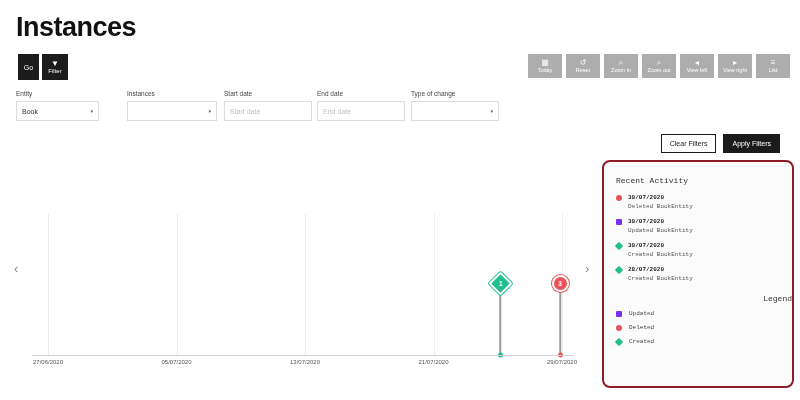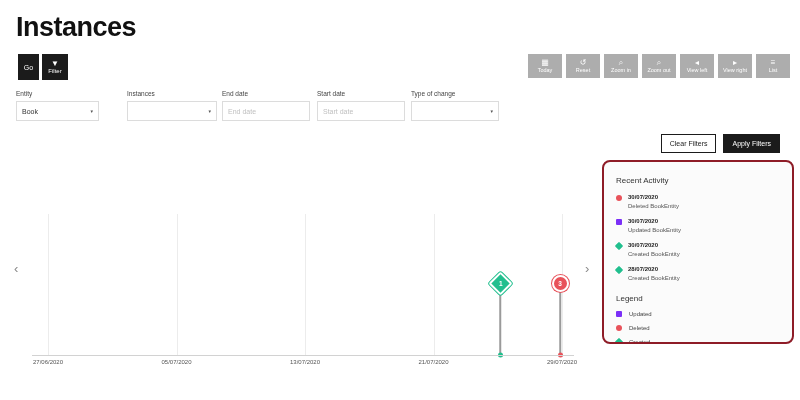--- a/index.html
+++ b/index.html
@@ -267,26 +267,27 @@
     border-radius: 50%;
     transform: translateY(-50%);
   }
 
   
   #activity-panel {
     position: absolute;
     left: 602px;
     top: 160px;
     width: 192px;
-    height: 184px;
+    height: 228px;
     box-sizing: border-box;
     border: 2px solid #8e1c27;
     border-radius: 8px;
     background: #fbfbfb;
     overflow: hidden;
+    font-family: Liberation Mono, monospace;
   }
   .panel-heading {
     font-size: 8px;
     color: #333333;
     margin: 14px 0 7px 12px;
     line-height: 10px;
   }
   .activity-item {
     display: flex;
     align-items: flex-start;
@@ -304,20 +305,21 @@
   .act-desc { font-size: 6px; color: #555555; }
   .sw-circle { border-radius: 50%; }
   .sw-square { border-radius: 1px; }
   .sw-diamond { transform: rotate(45deg); border-radius: 1px; }
 
   #legend-heading {
     font-size: 8px;
     color: #333333;
     margin: 11px 0 6px 12px;
     line-height: 10px;
+    text-align: right;
   }
   .legend-item {
     display: flex;
     align-items: center;
     margin: 0 0 6px 12px;
   }
   .legend-swatch {
     width: 6px;
     height: 6px;
     flex: none;
@@ -382,28 +384,28 @@
   </div>
 
   <div class="field gap-1">
     <span class="field-label">Instances</span>
     <div class="sel w-instance">
       <span class="sel-val"></span>
       <span class="caret">▾</span>
     </div>
   </div>
 
+  <div class="field gap-2">
+    <span class="field-label">Start date</span>
+    <input class="txt w-start" type="text" placeholder="Start date" style="">
+  </div>
+
   <div class="field gap-3">
     <span class="field-label">End date</span>
     <input class="txt w-end" type="text" placeholder="End date" style="">
-  </div>
-
-  <div class="field gap-2">
-    <span class="field-label">Start date</span>
-    <input class="txt w-start" type="text" placeholder="Start date" style="">
   </div>
 
   <div class="field gap-4">
     <span class="field-label">Type of change</span>
     <div class="sel w-type">
       <span class="sel-val"></span>
       <span class="caret">▾</span>
     </div>
   </div>
 

